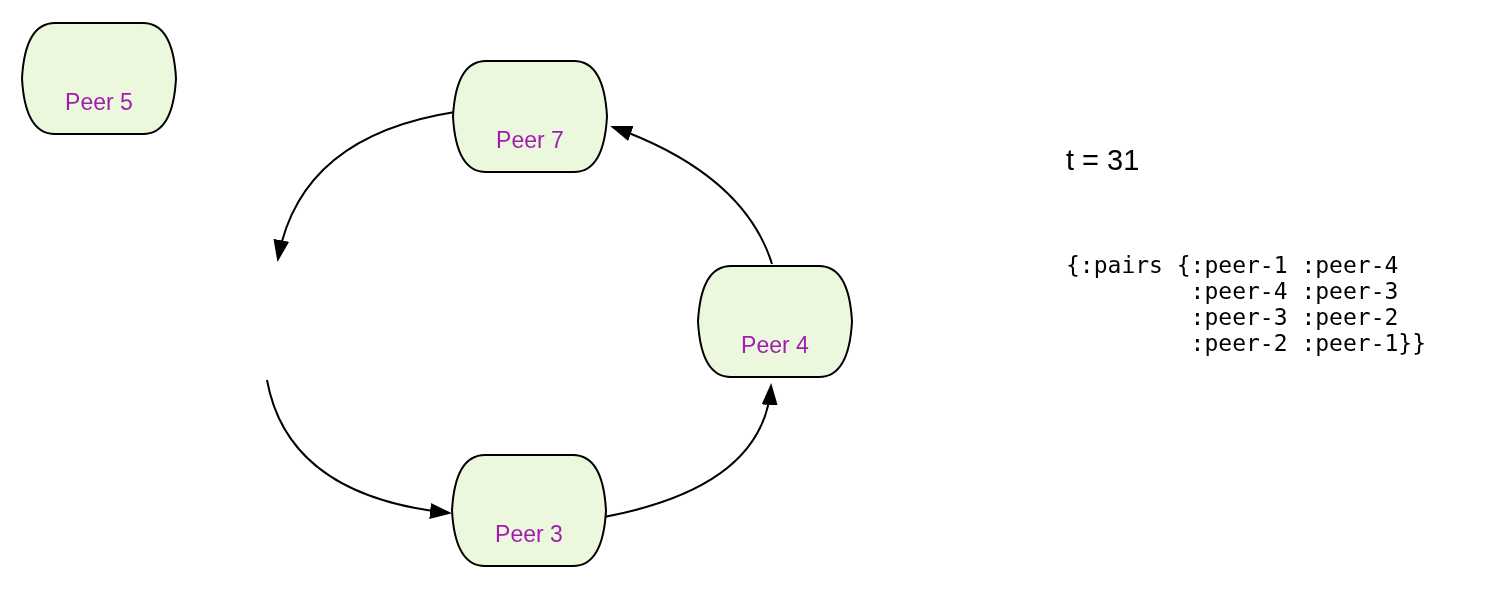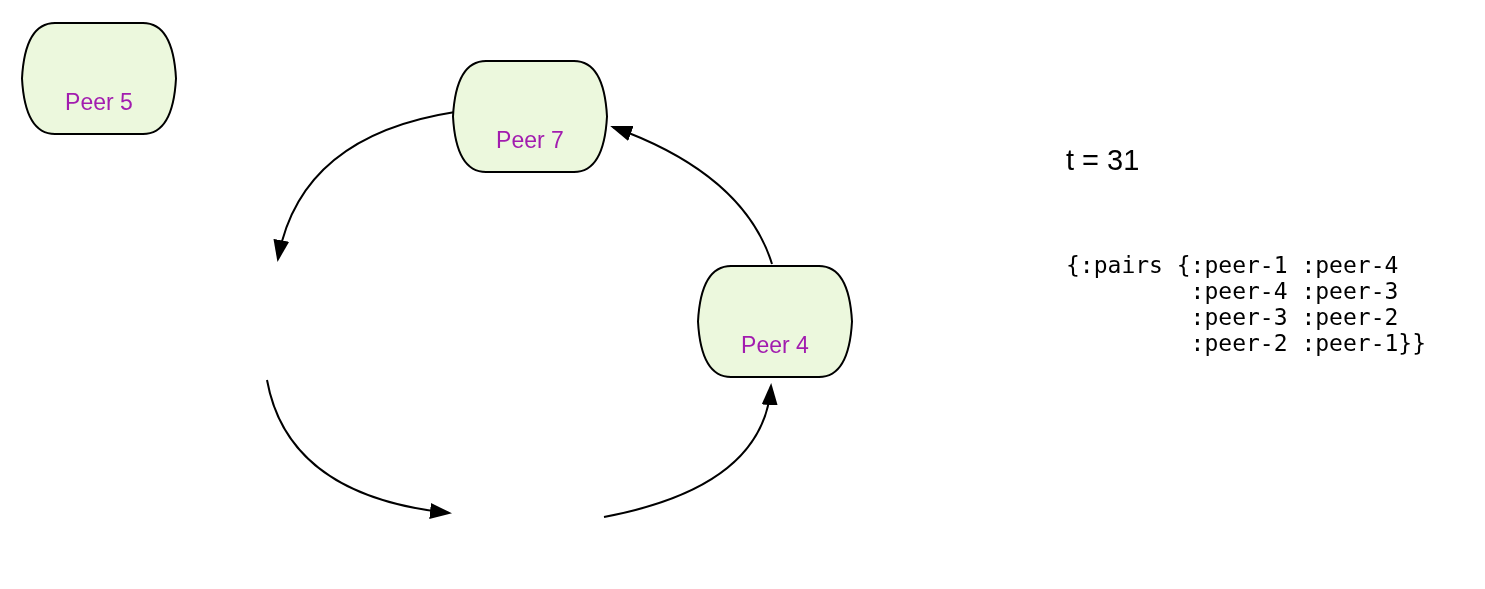--- a/index.html
+++ b/index.html
@@ -103,20 +103,26 @@
     <span class="node-label">Peer 7</span>
   </div>
 
   <div class="node" style="left:701px; top:265px;">
     <svg width="148" height="113" viewBox="0 0 148 113">
       <path class="node-shape" d="M30 1 L118 1 Q148 1 151 56.5 Q148 112 118 112 L30 112 Q0 112 -3 56.5 Q0 1 30 1 Z"></path>
     </svg>
     <span class="node-label">Peer 4</span>
   </div>
 
+  <div class="node" style="left:455px; top:454px;">
+    <svg width="148" height="113" viewBox="0 0 148 113">
+      <path class="node-shape" d="M30 1 L118 1 Q148 1 151 56.5 Q148 112 118 112 L30 112 Q0 112 -3 56.5 Q0 1 30 1 Z"></path>
+    </svg>
+    <span class="node-label">Peer 3</span>
+  </div>
 
 
   <div class="time-label">t = 31</div>
   <pre class="pairs-code">{:pairs {:peer-1 :peer-4
          :peer-4 :peer-3
          :peer-3 :peer-2
          :peer-2 :peer-1}}</pre>
 
 </div>
 

